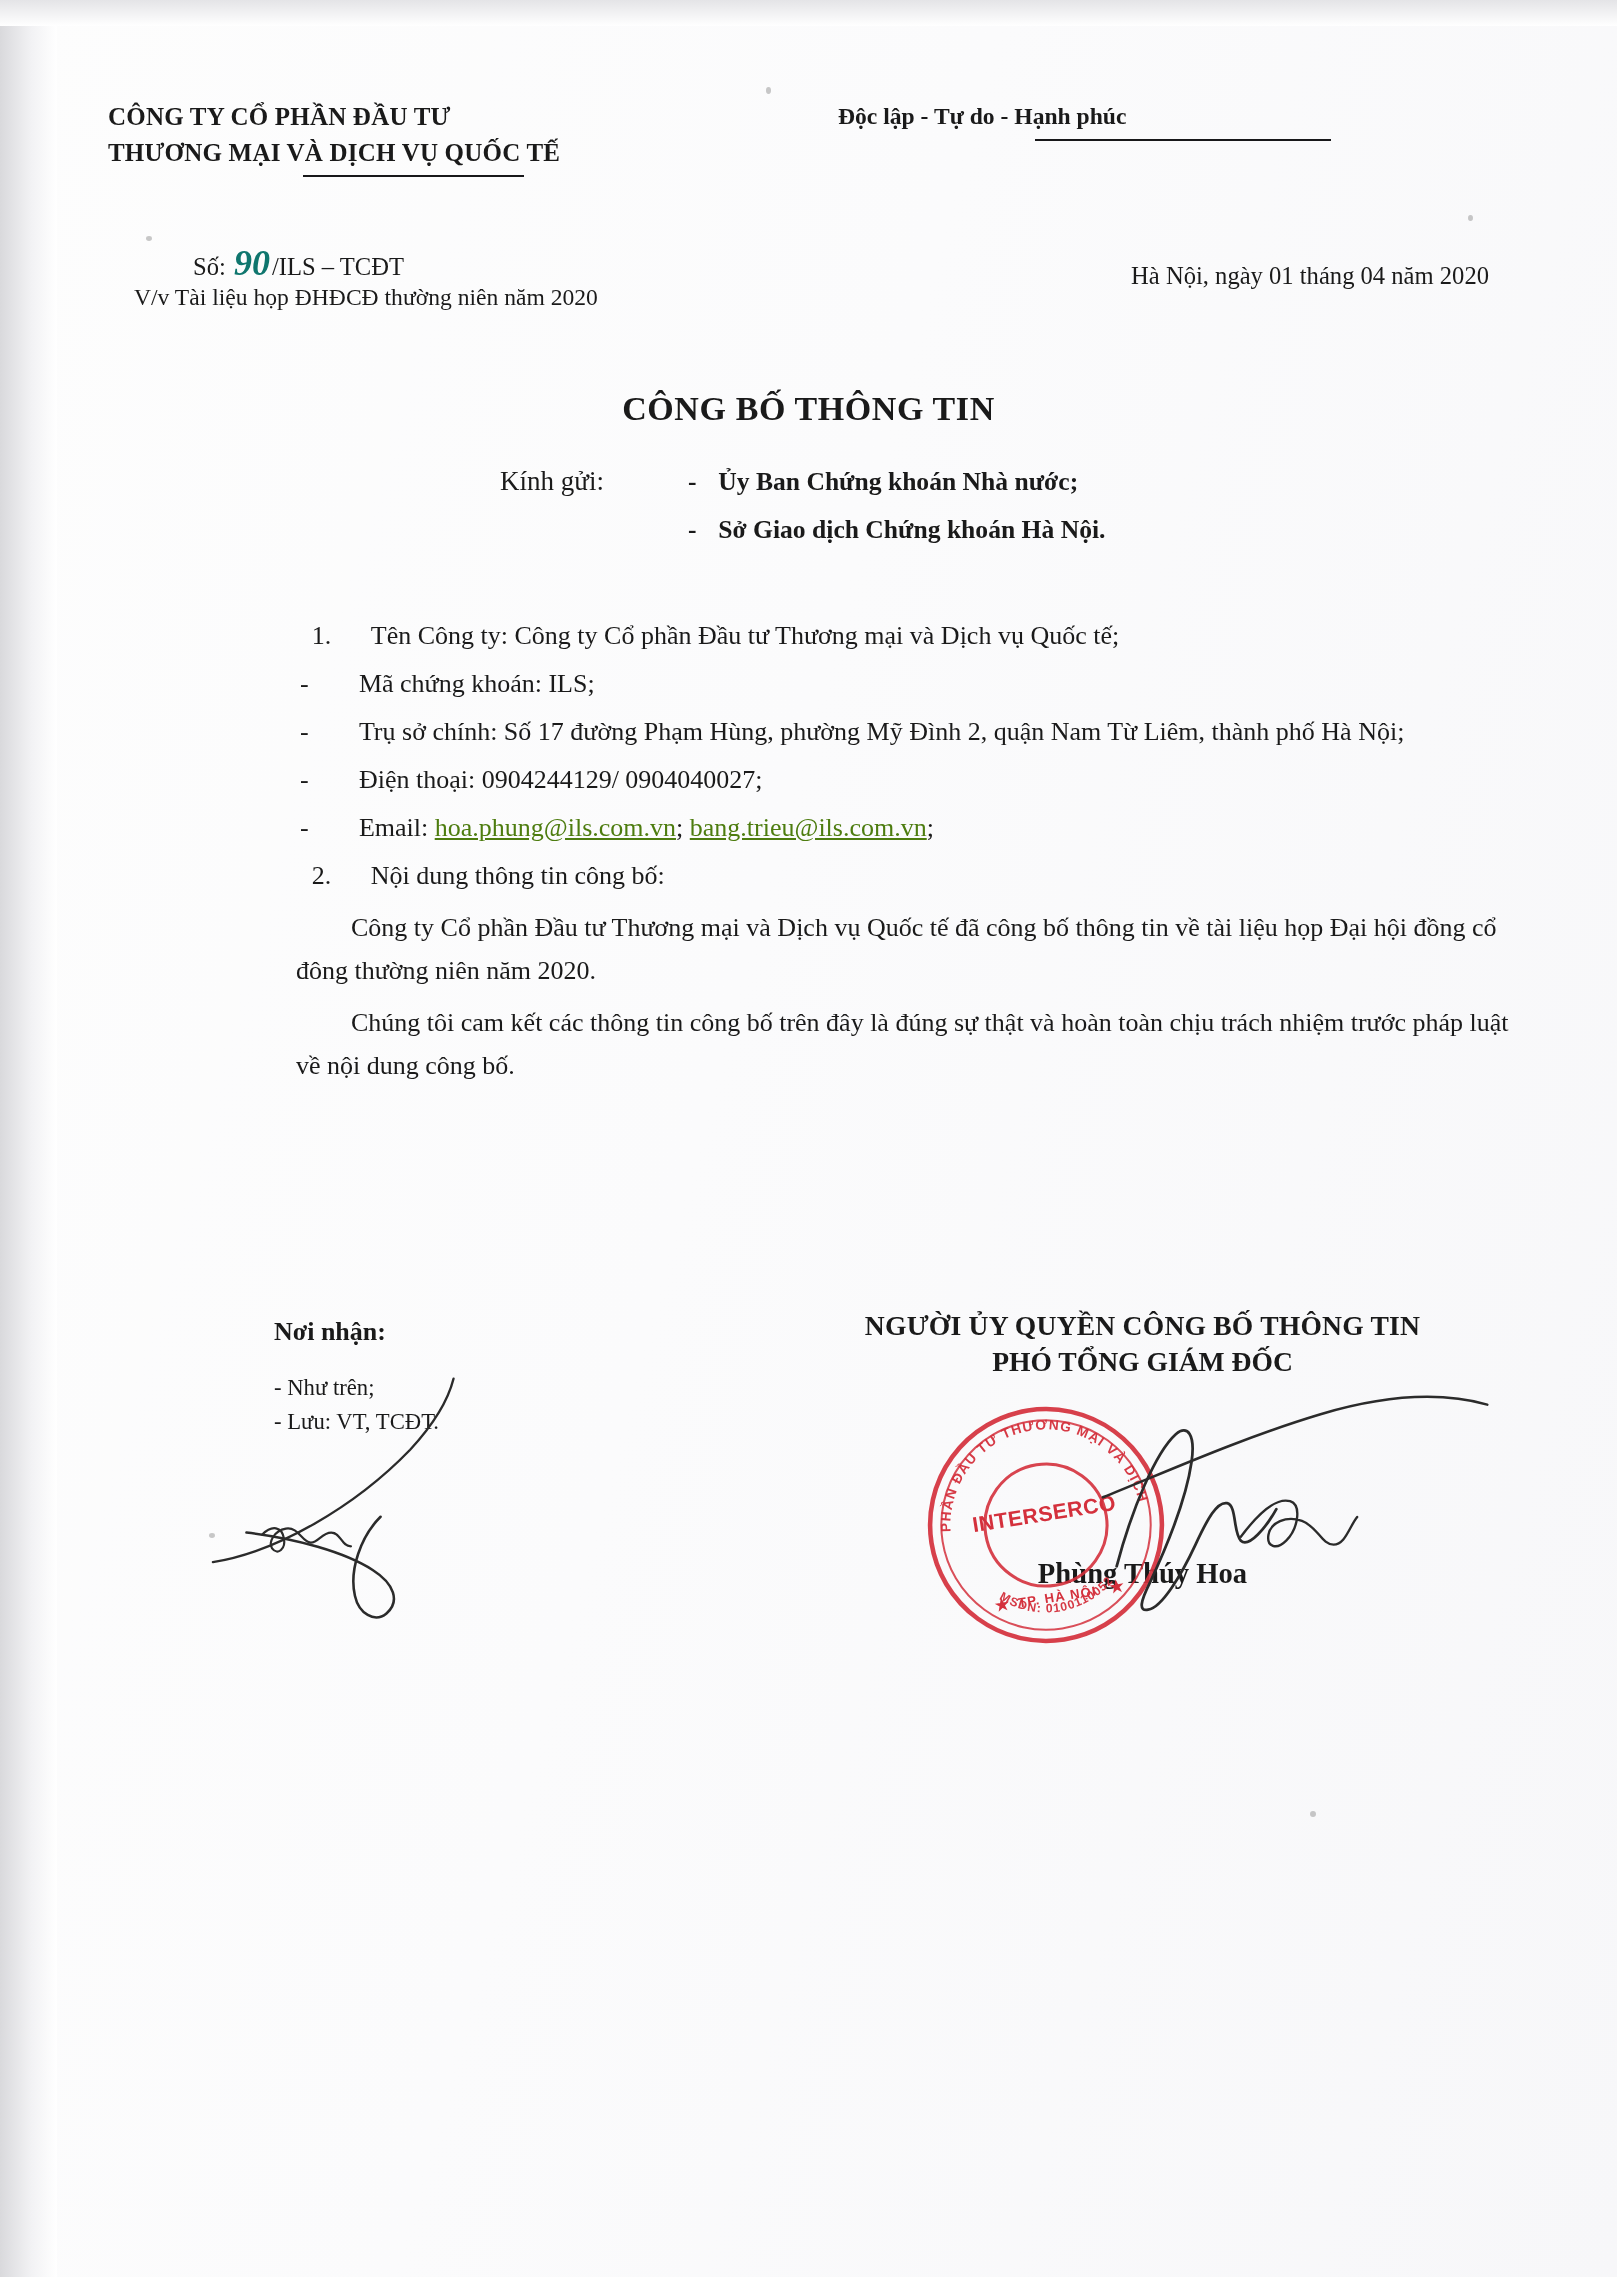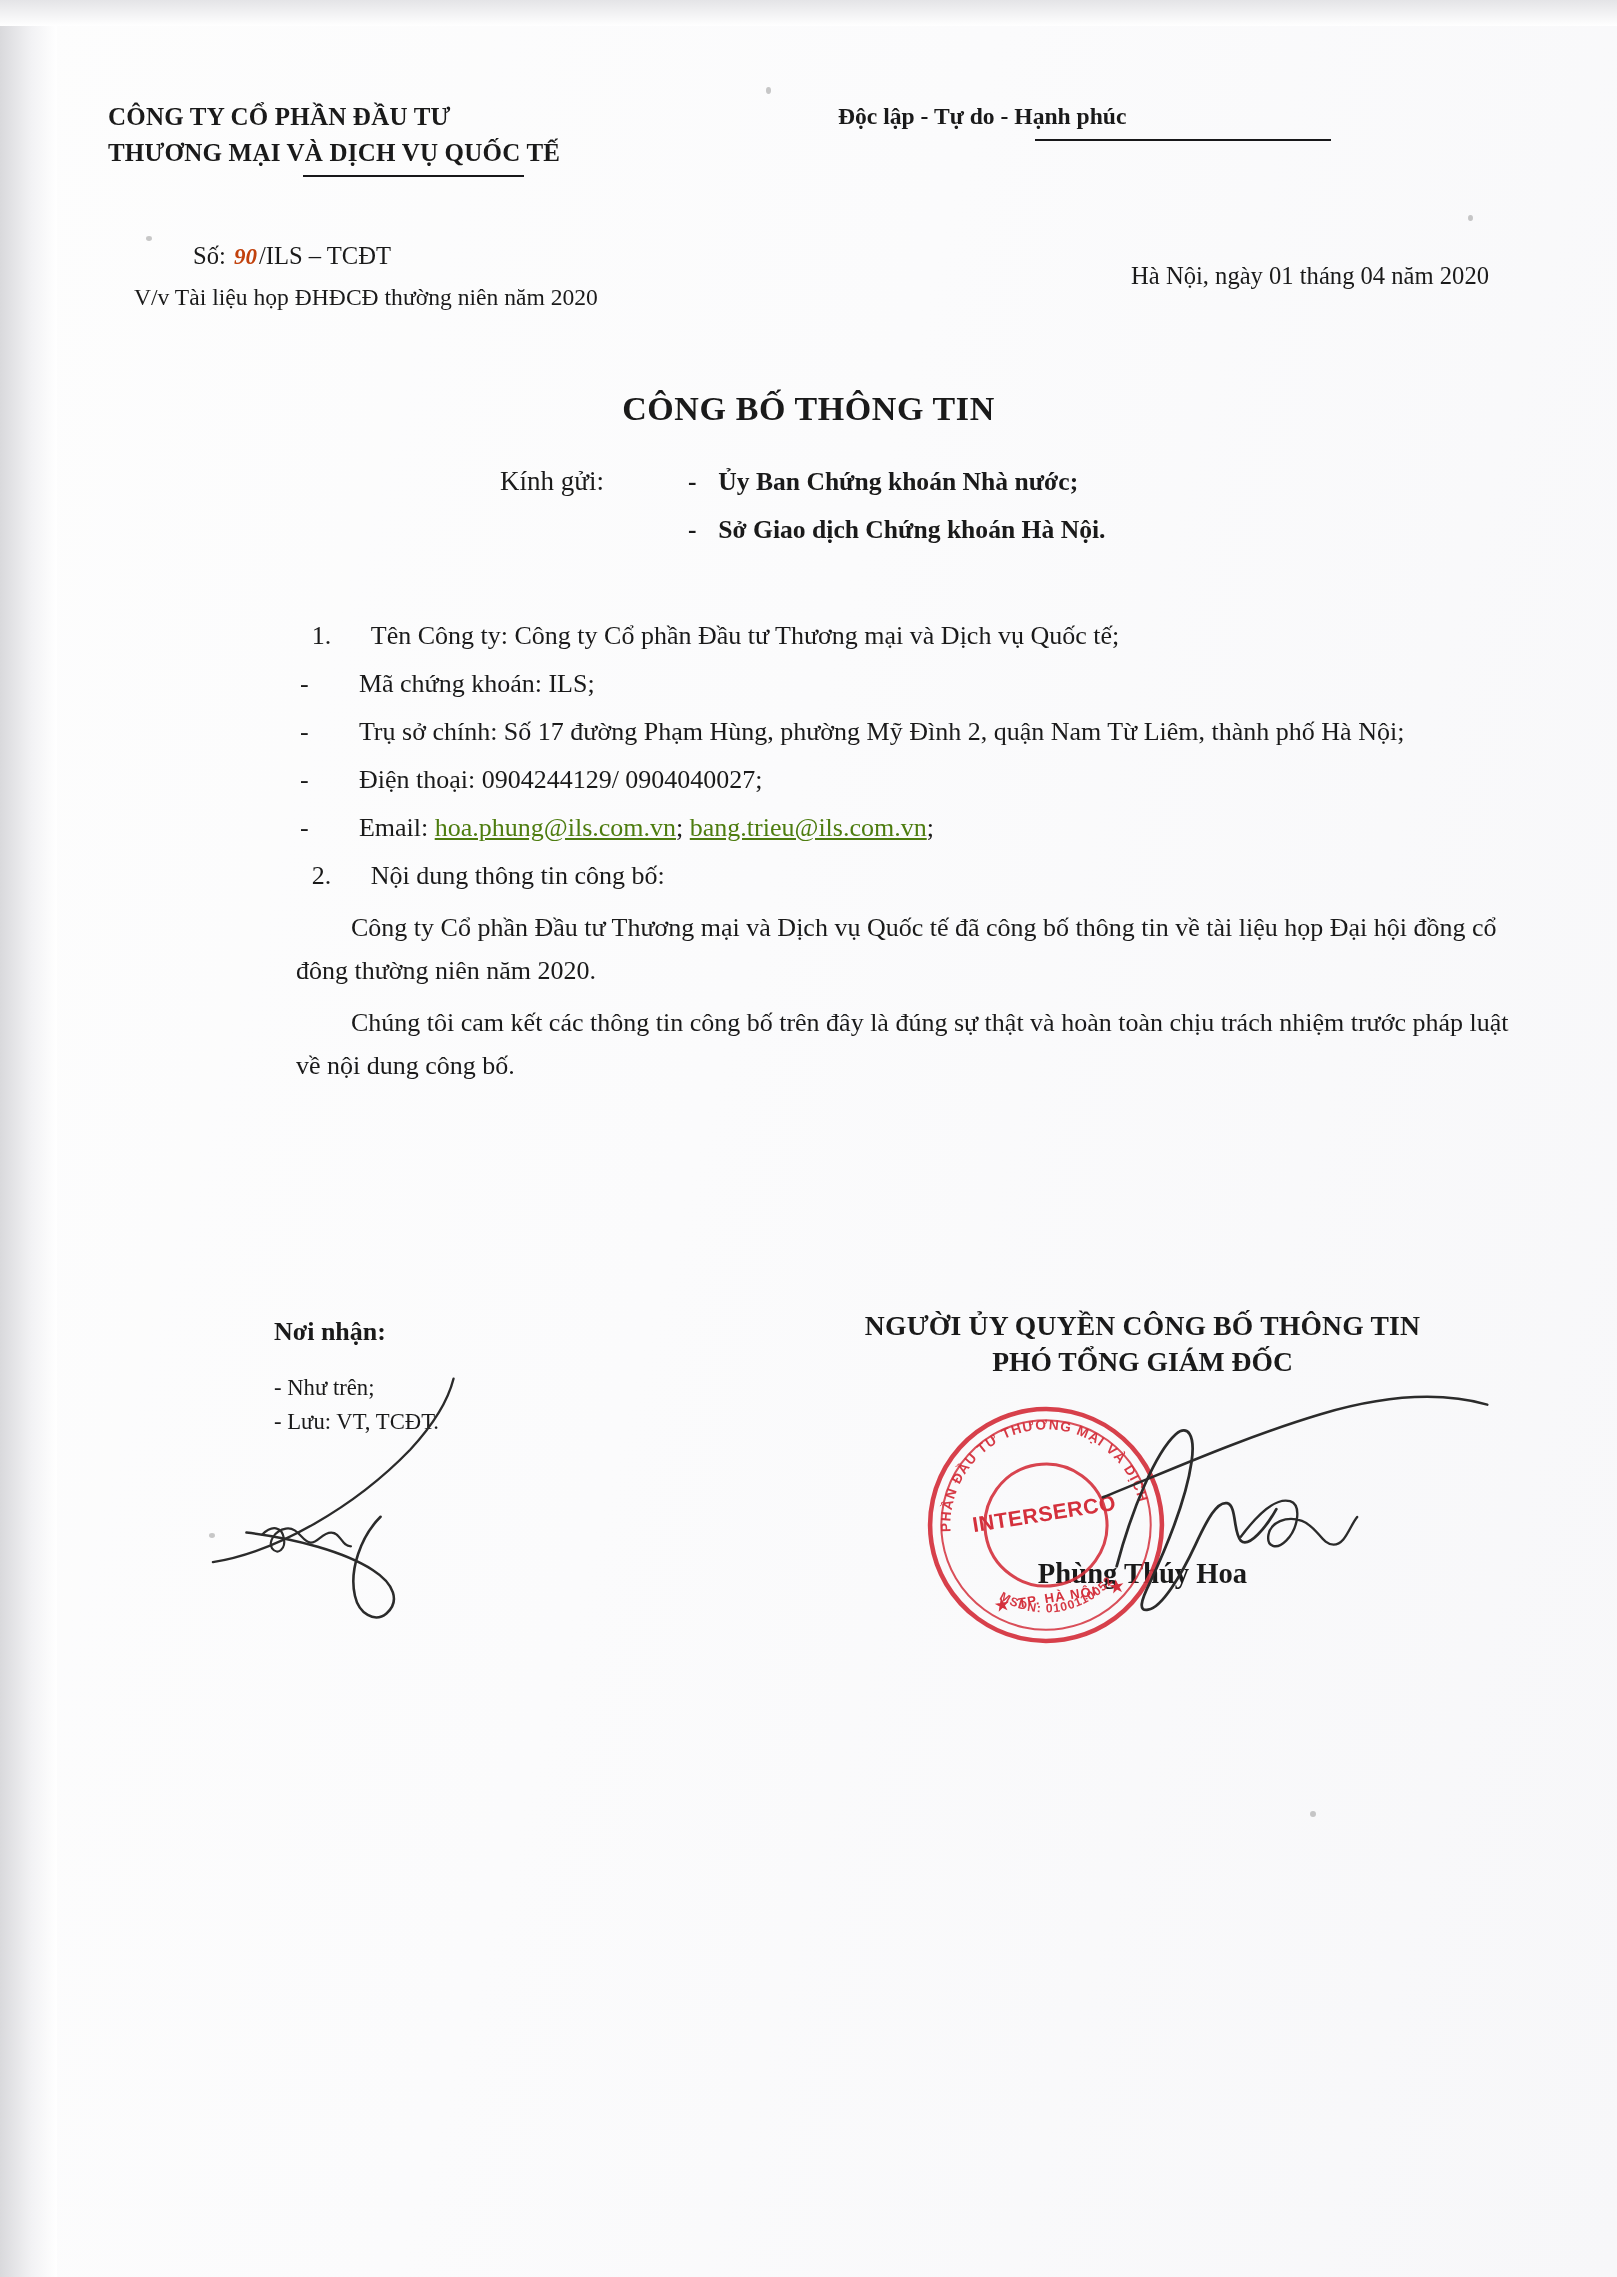--- a/index.html
+++ b/index.html
@@ -74,22 +74,22 @@
     position: absolute;
     top: 242px;
     left: 193px;
     font-size: 24.6px;
     white-space: nowrap;
   }
   .sonum .num {
     font-family: "Liberation Serif", serif;
     font-style: italic;
     font-weight: bold;
-    color: #c2410c;
-    font-size: 23px;
+    color: #0f766e;
+    font-size: 36px;
     padding: 0 2px;
     margin-top: 48px;
   }
   .vv {
     position: absolute;
     top: 284px;
     left: 134px;
     font-size: 23.6px;
     white-space: nowrap;
   }

